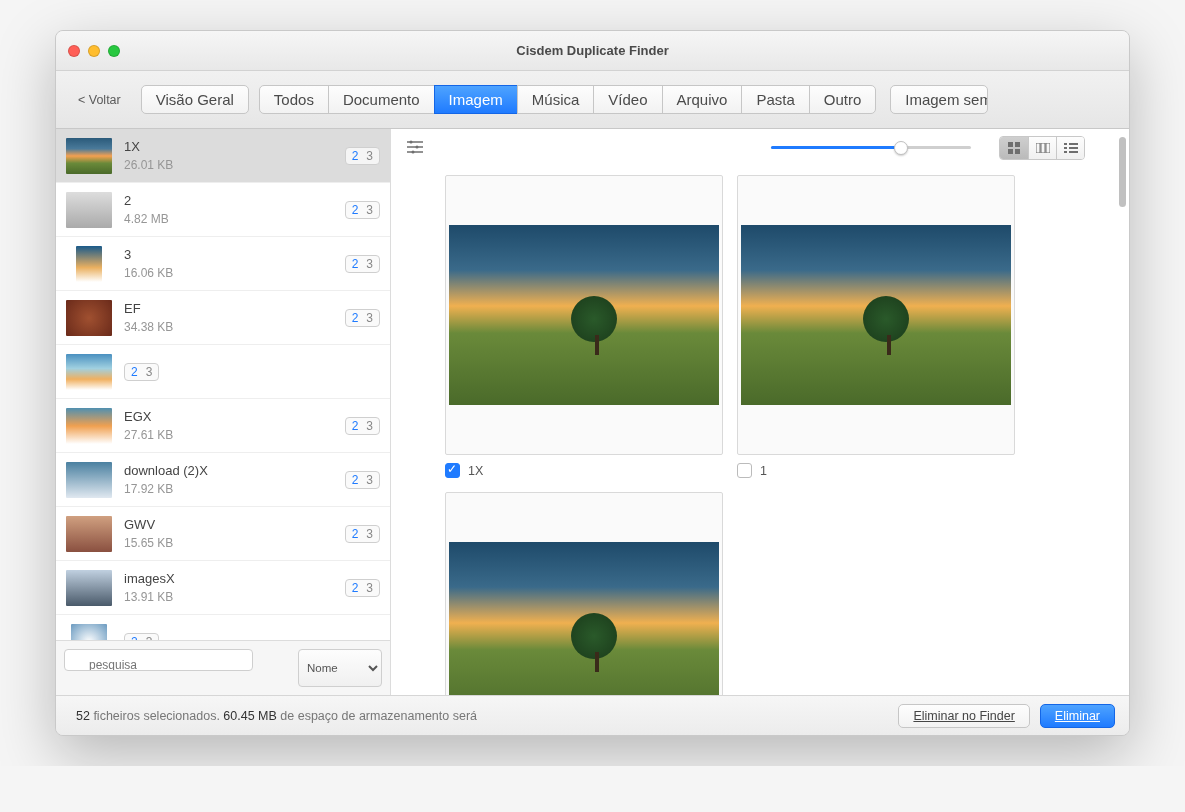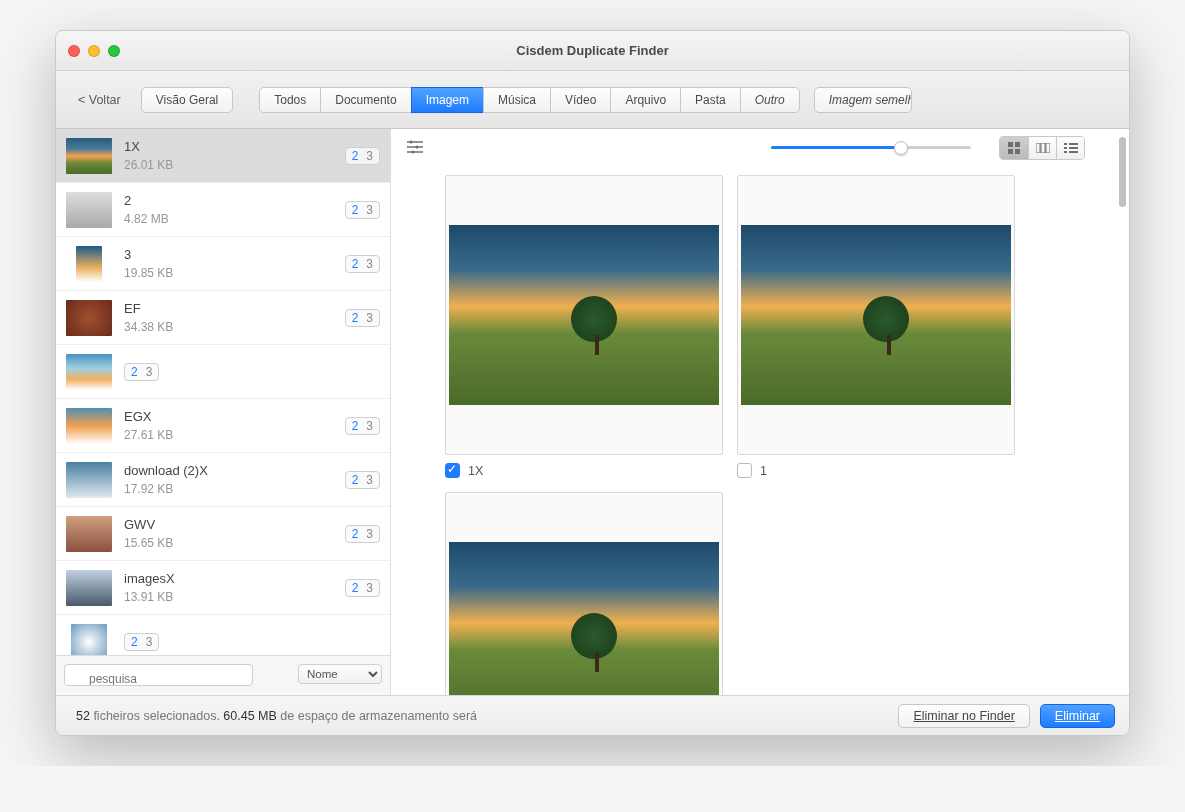--- a/index.html
+++ b/index.html
@@ -6,23 +6,23 @@
   body { background: #f5f5f5; display: flex; justify-content: center; align-items: flex-start; padding: 30px 0; }
   .window { width: 1075px; background: #ececec; border-radius: 8px; box-shadow: 0 20px 60px rgba(0,0,0,.25); overflow: hidden; border: 1px solid #c9c9c9; }
   .titlebar { height: 40px; display: flex; align-items: center; padding: 0 12px; position: relative; background: linear-gradient(#f6f6f6,#e8e8e8); border-bottom: 1px solid #d2d2d2; font-weight: bold; }
   .traffic { display: flex; gap: 8px; }
   .dot { width: 12px; height: 12px; border-radius: 50%; border: 0.5px solid rgba(0,0,0,.15); }
   .dot.r { background: #ff5f57; } .dot.y { background: #ffbd2e; } .dot.g { background: #28c840; }
   .title { position: absolute; left: 0; right: 0; text-align: center; font-size: 13px; color: #4a4a4a; pointer-events: none; }
   .toolbar { height: 58px; padding: 13px 12px; display: flex; align-items: center; gap: 10px; background: linear-gradient(#f1f1f1,#e6e6e6); border-bottom: 1px solid #c8c8c8; }
   .back-btn { font-size: 12.5px; color: #5b5b5b; padding: 0 10px; cursor: pointer; }
   .seg-group { display: flex; border-radius: 5px; }
-  .seg { background: linear-gradient(#fdfdfd,#f2f2f2); border: 1px solid #c6c6c6; padding: 5px 14px; font-size: 12px; color: #4b4b4b; cursor: pointer; margin-left: -1px; white-space: nowrap; }
+  .seg { background: linear-gradient(#fdfdfd,#f2f2f2); border: 1px solid #c6c6c6; padding: 5px 14px; font-size: 15px; color: #4b4b4b; cursor: pointer; margin-left: -1px; white-space: nowrap; }
   .seg:first-child { border-radius: 5px 0 0 5px; margin-left: 0; }
-  .seg:last-child { border-radius: 0 5px 5px 0; font-style: italic; }
+  .seg:last-child { border-radius: 0 5px 5px 0; }
   .seg.alone { border-radius: 5px; margin-left: 0; }
   .seg.active { background: linear-gradient(#4ea3ff,#1f7bff); border-color: #1466e6; color: #fff; text-align: right; }
 
   .body { display: flex; height: 566px; background: #fff; }
   .sidebar { width: 335px; border-right: 1px solid #dcdcdc; display: flex; flex-direction: column; background: #fff; }
   .list { flex: 1; overflow-y: auto; }
   .row { display: flex; align-items: center; padding: 6px 10px; border-bottom: 1px solid #eee; cursor: pointer; height: 54px; }
   .row.selected { background: #dcdcdc; }
   .thumb { width: 46px; height: 36px; flex-shrink: 0; background: #888; margin-right: 12px; border-radius: 1px; }
   .thumb.narrow { width: 26px; margin-left: 10px; margin-right: 22px; }
@@ -31,21 +31,21 @@
   .r-name { font-size: 13px; color: #444; margin-bottom: 4px; white-space: nowrap; overflow: hidden; text-overflow: ellipsis; }
   .r-size { font-size: 12px; color: #969696; }
   .counts { display: flex; align-items: center; border: 1px solid #cfcfcf; border-radius: 4px; background: #fafafa; padding: 1px 6px; font-size: 12px; gap: 8px; }
   .row.selected .counts { background: #f5f5f5; }
   .c-sel { color: #1f7bff; font-weight: 500; }
   .c-tot { color: #888; }
   .search-bar { display: flex; gap: 8px; padding: 8px; border-top: 1px solid #dcdcdc; background: #f6f6f6; }
   .search-input { flex: 1; height: 22px; border: 1px solid #cfcfcf; border-radius: 4px; font-size: 12px; padding: 9px 8px 0 24px; background: #fff; color: #888; position: relative; }
   .search-wrap { position: relative; flex: 1; }
   .search-icon { position: absolute; left: 6px; top: 4px; width: 13px; height: 13px; color: #999; }
-  .sort-select { width: 84px; height: 20px; border: 1px solid #cfcfcf; border-radius: 4px; background: linear-gradient(#fdfdfd,#f0f0f0); font-size: 11.5px; padding: 0 4px; color: #555; }
+  .sort-select { width: 84px; height: 38px; border: 1px solid #cfcfcf; border-radius: 4px; background: linear-gradient(#fdfdfd,#f0f0f0); font-size: 11.5px; padding: 0 4px; color: #555; }
 
   .preview { flex: 1; display: flex; flex-direction: column; }
   .preview-bar { height: 38px; display: flex; align-items: center; padding: 0 14px; gap: 12px; border-bottom: 1px solid transparent; position: relative; }
   .sort-icon-btn { width: 22px; height: 18px; color: #6e6e6e; cursor: pointer; }
   .slider-wrap { flex: 1; display: flex; justify-content: flex-end; align-items: center; padding-right: 16px; }
   .slider { width: 200px; height: 3px; background: #cfcfcf; border-radius: 2px; position: relative; }
   .slider-fill { position: absolute; left: 0; top: 0; height: 100%; width: 65%; background: #1f7bff; border-radius: 2px; }
   .slider-knob { position: absolute; top: 50%; left: 65%; transform: translate(-50%,-50%); width: 14px; height: 14px; border-radius: 50%; background: #fff; border: 1px solid #c0c0c0; box-shadow: 0 1px 2px rgba(0,0,0,.2); }
   .view-seg { display: flex; border: 1px solid #c8c8c8; border-radius: 4px; overflow: hidden; margin-right: 30px; }
   .view-btn { width: 28px; height: 22px; display: flex; align-items: center; justify-content: center; background: linear-gradient(#fdfdfd,#f0f0f0); color: #6e6e6e; cursor: pointer; font-size: 11px; }
@@ -97,21 +97,21 @@
       <span class="dot r"></span>
       <span class="dot y"></span>
       <span class="dot g"></span>
     </div>
     <div class="title">Cisdem Duplicate Finder</div>
   </div>
 
   <div class="toolbar">
     <span class="back-btn">&lt; Voltar</span>
     <div class="seg alone">Visão Geral</div>
-    <div class="seg-group" style="margin-left:16px">
+    <div class="seg-group" style="margin-left:0">
       <div class="seg">Todos</div>
       <div class="seg">Documento</div>
       <div class="seg active">Imagem</div>
       <div class="seg">Música</div>
       <div class="seg">Vídeo</div>
       <div class="seg">Arquivo</div>
       <div class="seg">Pasta</div>
       <div class="seg">Outro</div>
     </div>
     <div class="seg alone" style="margin-left:4px; max-width:98px; overflow:hidden;">Imagem semelha</div>
@@ -139,21 +139,21 @@
             </div>
             <div class="counts">
               <span class="c-sel">2</span>
               <span class="c-tot">3</span>
             </div>
           </div>
           <div class="row">
             <div class="thumb sc3 narrow"></div>
             <div class="r-text">
               <div class="r-name">3</div>
-              <div class="r-size">19.85 KB</div>
+              <div class="r-size">16.06 KB</div>
             </div>
             <div class="counts">
               <span class="c-sel">2</span>
               <span class="c-tot">3</span>
             </div>
           </div>
           <div class="row">
             <div class="thumb sc4"></div>
             <div class="r-text">
               <div class="r-name">EF</div>

